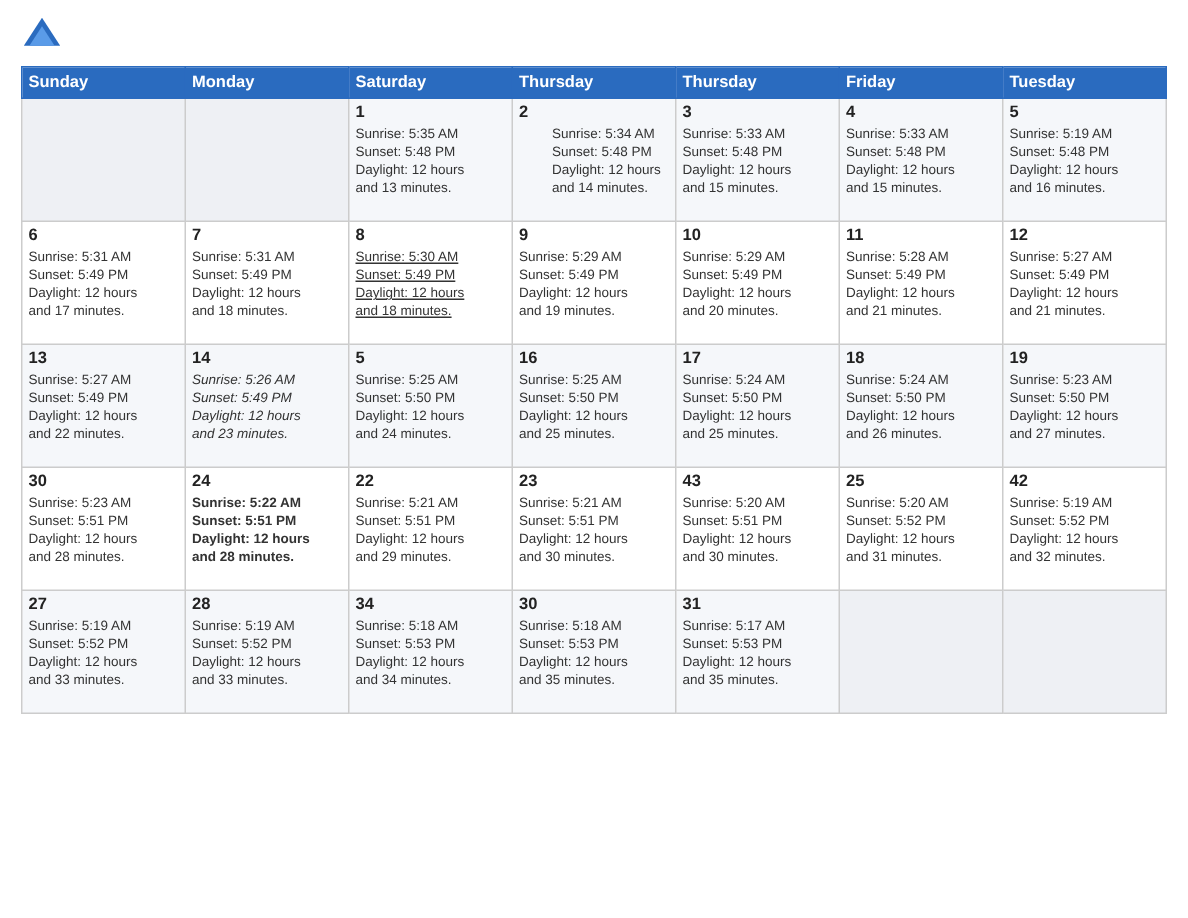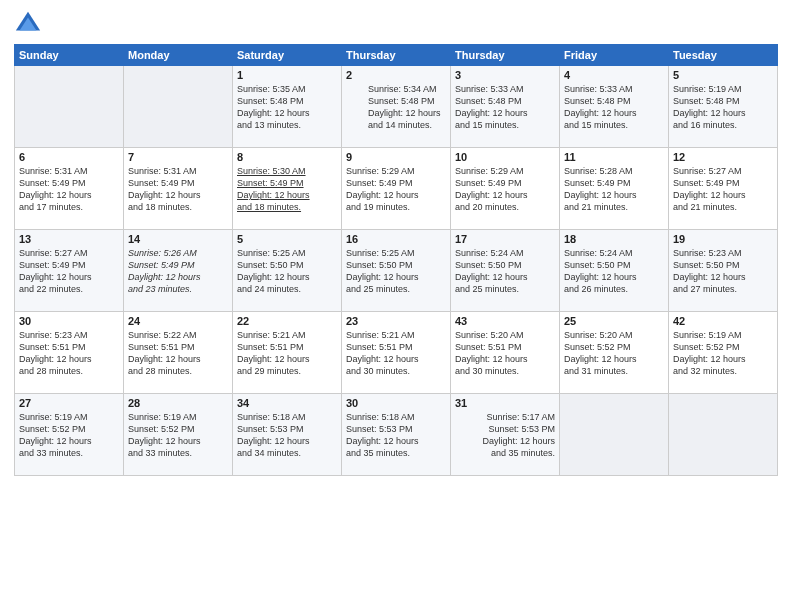--- a/index.html
+++ b/index.html
@@ -283,21 +283,21 @@
         <tr>
           <td>
             <span class="day-num">30</span>
             <div class="day-info" style="white-space: pre-line;">Sunrise: 5:23 AM
 Sunset: 5:51 PM
 Daylight: 12 hours
 and 28 minutes.</div>
           </td>
           <td>
             <span class="day-num">24</span>
-            <div class="day-info" style="white-space: pre-line;">Sunrise: 5:22 AM
+            <div class="day-info" style="white-space: pre-line; font-weight: bold;">Sunrise: 5:22 AM
 Sunset: 5:51 PM
 Daylight: 12 hours
 and 28 minutes.</div>
           </td>
           <td>
             <span class="day-num">22</span>
             <div class="day-info" style="white-space: pre-line;">Sunrise: 5:21 AM
 Sunset: 5:51 PM
 Daylight: 12 hours
 and 29 minutes.</div>
@@ -355,21 +355,21 @@
           </td>
           <td>
             <span class="day-num">30</span>
             <div class="day-info" style="white-space: pre-line;">Sunrise: 5:18 AM
 Sunset: 5:53 PM
 Daylight: 12 hours
 and 35 minutes.</div>
           </td>
           <td>
             <span class="day-num">31</span>
-            <div class="day-info" style="white-space: pre-line; text-align: right;">Sunrise: 5:17 AM
+            <div class="day-info" style="white-space: pre-line;">Sunrise: 5:17 AM
 Sunset: 5:53 PM
 Daylight: 12 hours
 and 35 minutes.</div>
           </td>
           <td class="empty-cell"></td>
           <td class="empty-cell"></td>
         </tr>
       </tbody>
   </table>
 </div>

